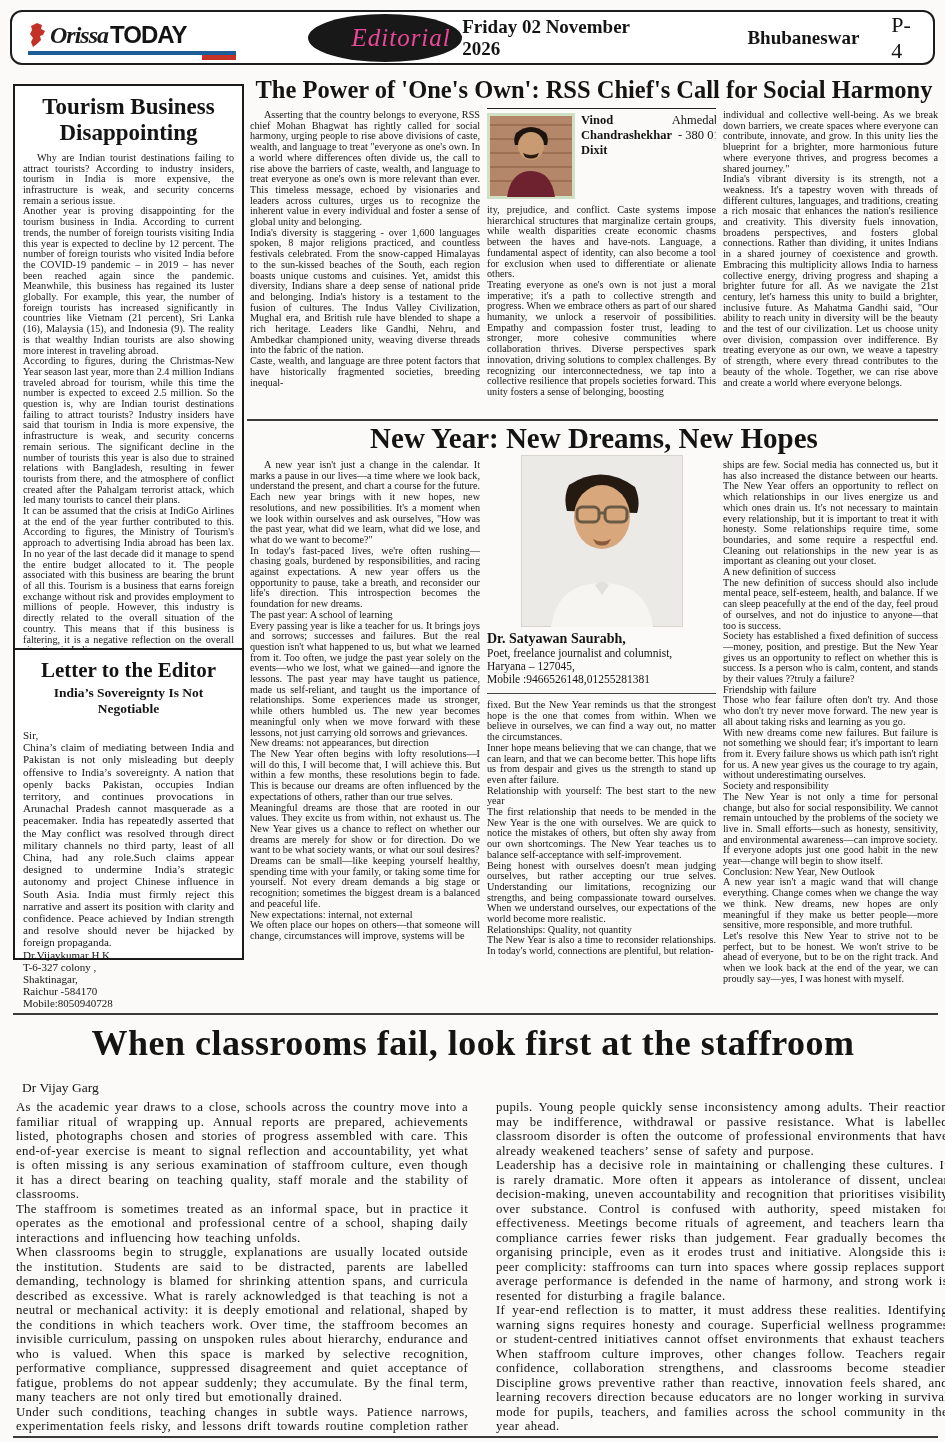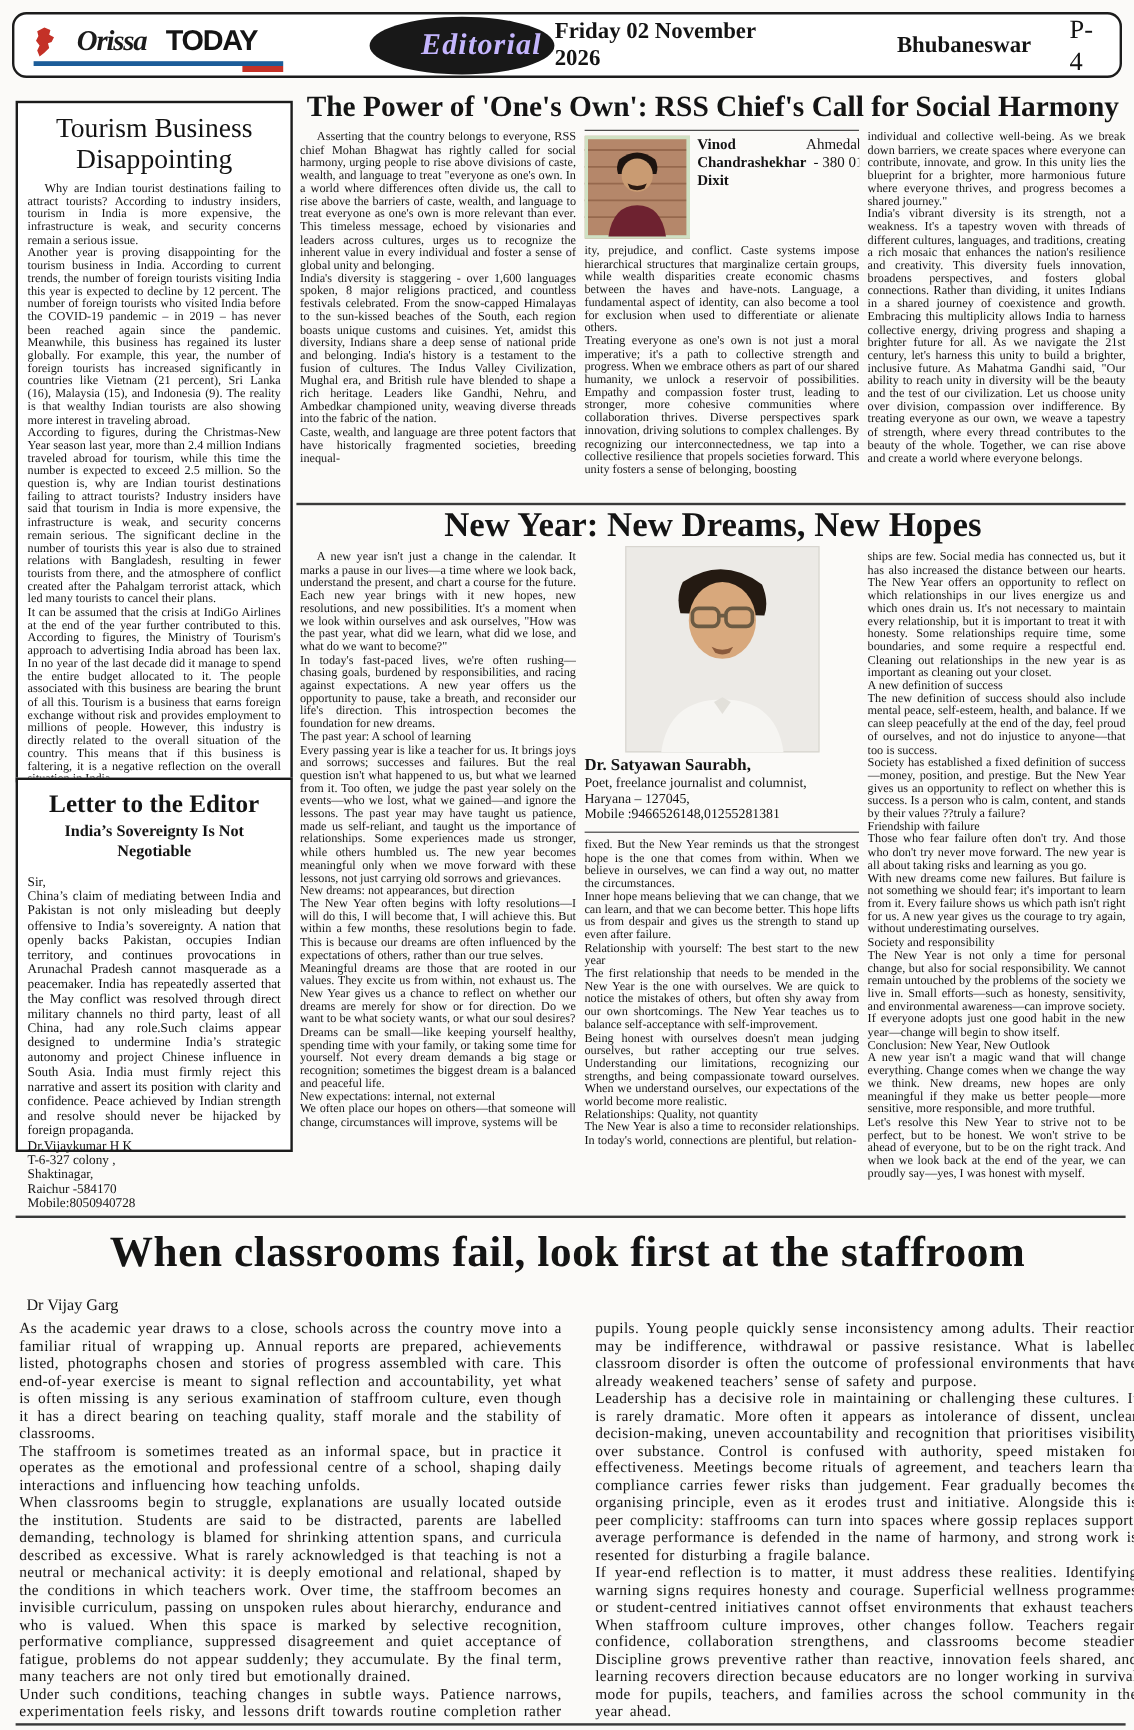--- a/index.html
+++ b/index.html
@@ -10,44 +10,44 @@
   }
   .abs { position:absolute; }
 
   
   .masthead {
     left:10px; top:10px; width:925px; height:55px;
     border:2px solid #1c1c1c; border-radius:12px; background:#fff;
     display:flex; align-items:center;
   }
   .logo { margin-left:16px; display:flex; flex-direction:column; width:215px; }
-  .logo-row { display:flex; align-items:baseline; gap:16px; }
+  .logo-row { display:flex; align-items:baseline; gap:2px; }
   .map-icon { width:20px; height:26px; align-self:center; }
   .logo-orissa { font-style:italic; font-weight:bold; font-size:24px; color:#1b1b1b; letter-spacing:-1px; }
   .logo-today { font-family:"Liberation Sans", sans-serif; font-weight:bold; font-size:24px; letter-spacing:-1px; }
   .logo-bar { margin-top:2px; height:4px; background:#1c5d99; position:relative; width:208px; }
   .logo-red-chip { position:absolute; right:0; top:4px; width:34px; height:5px; background:#c43127; }
   .badge {
     margin-left:72px; width:162px; height:48px; background:#181818; border-radius:50%;
     display:flex; align-items:center; justify-content:center;
   }
-  .badge span { font-style:italic; font-weight:bold; font-size:25px; color:#c4b5fd; letter-spacing:1px;margin-left:32px; }
+  .badge span { font-style:italic; font-weight:normal; font-size:25px; color:#ec4899; letter-spacing:1px;margin-left:32px; }
   .mast-right { margin-left:auto; margin-right:14px; display:flex; align-items:center; }
   .mast-date { font-weight:bold; font-size:19px; margin-right:95px; }
   .mast-city { font-weight:bold; font-size:19px; margin-right:32px; }
   .mast-page { font-size:22px; }
 
   
   .news-p, .news-p p { font-size:10.2px; line-height:10.7px; text-align:justify; }
   .first-indent p:first-child { text-indent:14px; }
 
   
   .boxed { border:2px solid #1b1b1b; background:#fff; padding:6px 8px; }
   .tourism-box { left:13px; top:84px; width:231px; height:568px; }
-  .tourism-title { font-weight:normal; font-size:23px; text-align:center; line-height:1.15; margin:2px 0 6px; }
+  .tourism-title { font-weight:bold; font-size:23px; text-align:center; line-height:1.15; margin:2px 0 6px; }
   .letter-box { left:13px; top:648px; width:231px; height:312px; }
   .letter-title { font-weight:bold; font-size:21px; text-align:center; margin-top:2px; }
   .letter-subtitle { font-weight:bold; font-size:13.5px; text-align:center; margin:2px 0 12px; }
   .letter-box .news-p p, .letter-box .sig p { font-size:11px; line-height:12.2px; }
   .sig p { text-align:left; }
 
   
   .rss-title { left:248px; top:76px; width:692px; text-align:center; font-weight:bold; font-size:24.5px; }
   .rss-col { background:transparent; overflow:hidden; }
   .rss-col1 { left:250px; top:110px; width:230px; height:305px; }

